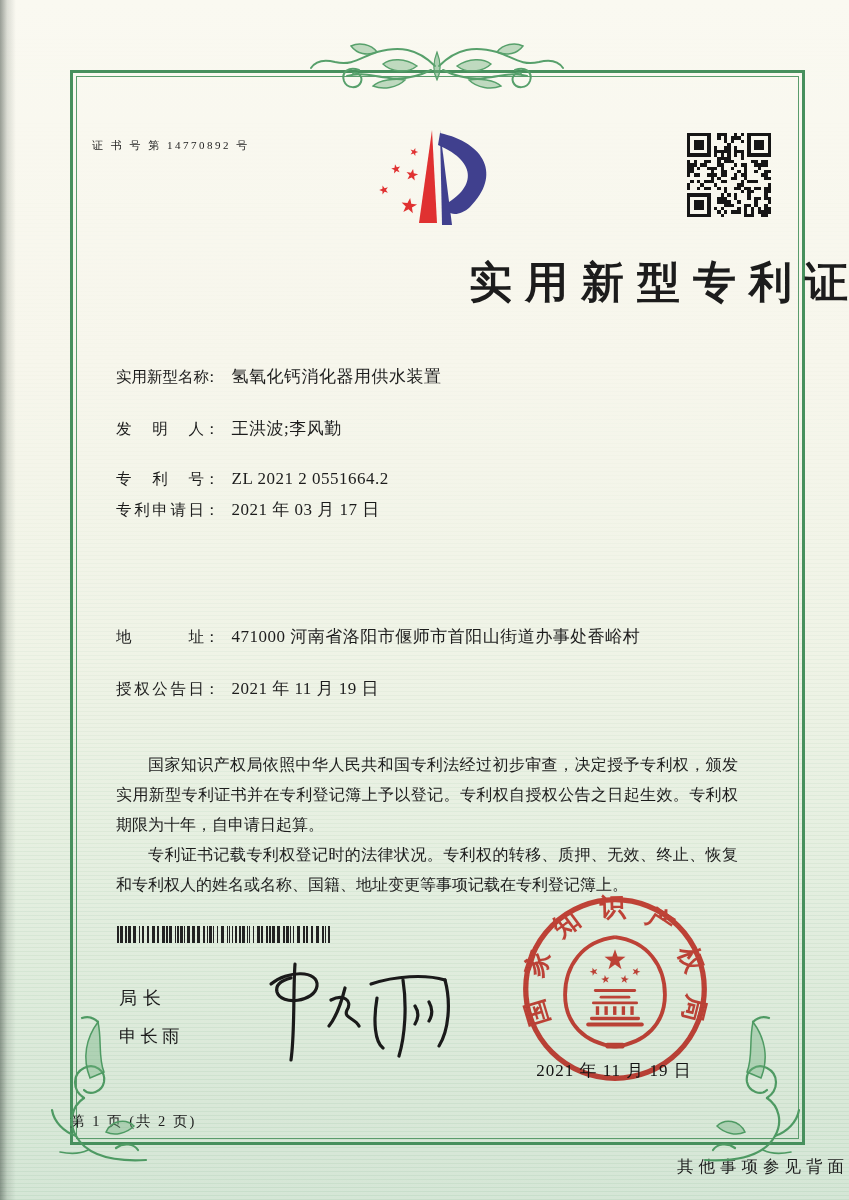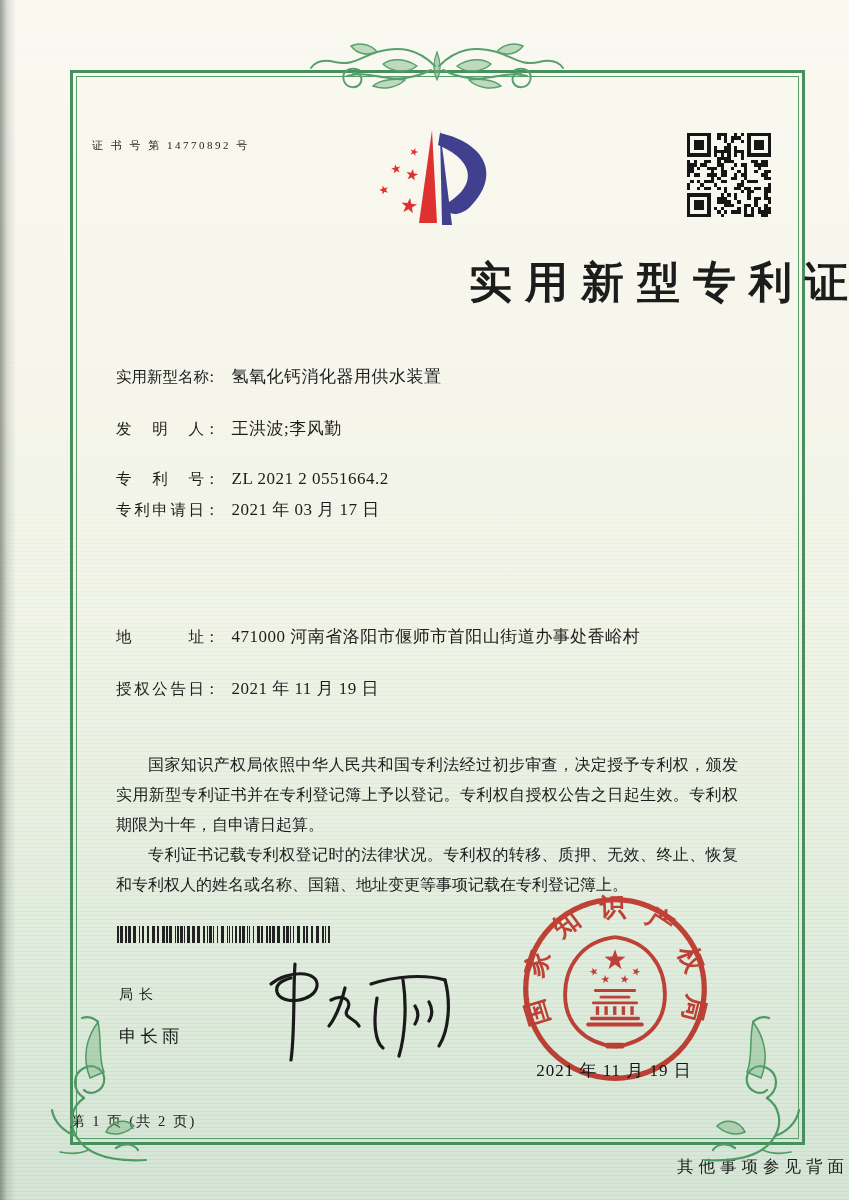--- a/index.html
+++ b/index.html
@@ -38,21 +38,21 @@
   .frow{ position:absolute; left:116px; width:630px; white-space:nowrap; }
   .flabel{ display:inline-block; width:88px; font-size:15.5px; text-align:justify; text-align-last:justify; }
   .fcolon{ font-size:15.5px; margin-right:12px; }
   .fvalue{ font-size:17px; letter-spacing:.5px; }
   .grant-no-group{ position:absolute; left:272px; top:0; }
 
   .paras{ position:absolute; left:116px; top:711px; width:622px; font-size:16px; line-height:30px; text-align:justify;margin-top:39px; }
   .paras p{ margin:0; text-indent:2em; }
 
   .barcode{ position:absolute; left:117px; top:926px; }
-  .signoff-title{ position:absolute; left:119px; top:986px; font-size:14px; letter-spacing:6px; }
+  .signoff-title{ position:absolute; left:119px; top:986px; font-size:18px; letter-spacing:6px; }
   .signoff-name{ position:absolute; left:119px; top:1024px; font-size:17.5px; letter-spacing:4px;font-family:Liberation Mono, monospace; }
   .signature{ position:absolute; left:243px; top:958px; }
 
   .seal{ position:absolute; left:519px; top:893px; mix-blend-mode:multiply; opacity:.92; }
   .seal-date{ position:absolute; left:509px; top:1059px; width:210px; text-align:center; font-size:17px; letter-spacing:1px; color:#141414; z-index:4; }
 
   .page-no{ position:absolute; left:70px; top:1112px; width:729px; text-align:left; font-size:14.5px; letter-spacing:2px; }
   .footer-note{ position:absolute; left:0; top:1156px; width:849px; text-align:right; font-size:16.5px; letter-spacing:5px; }
 </style>
 </head>

